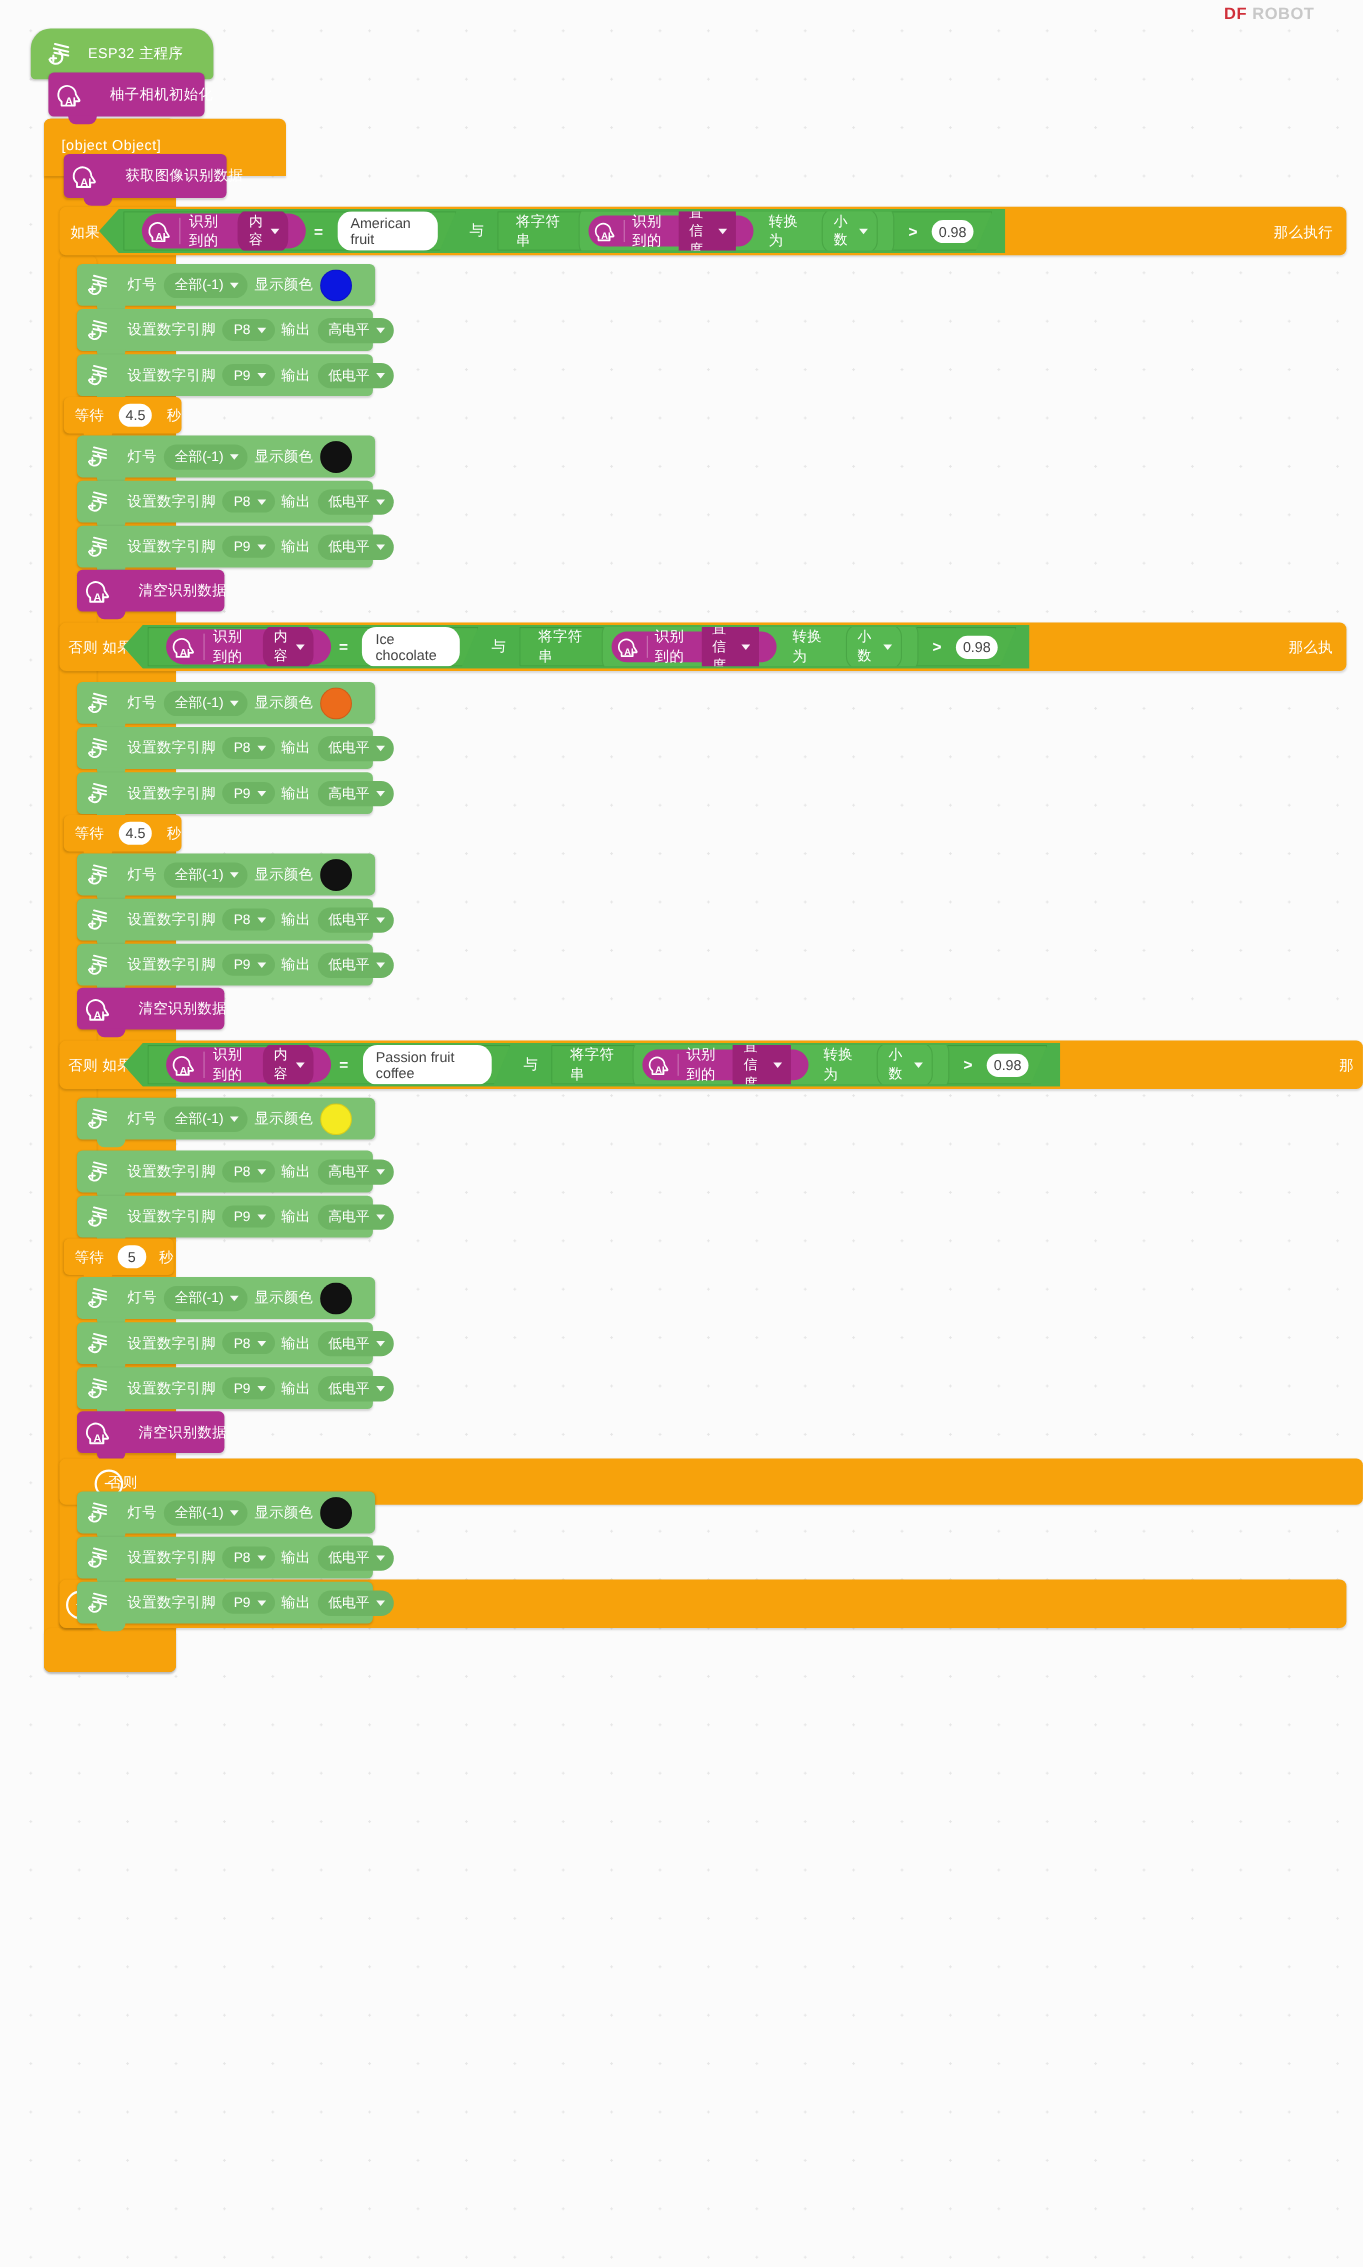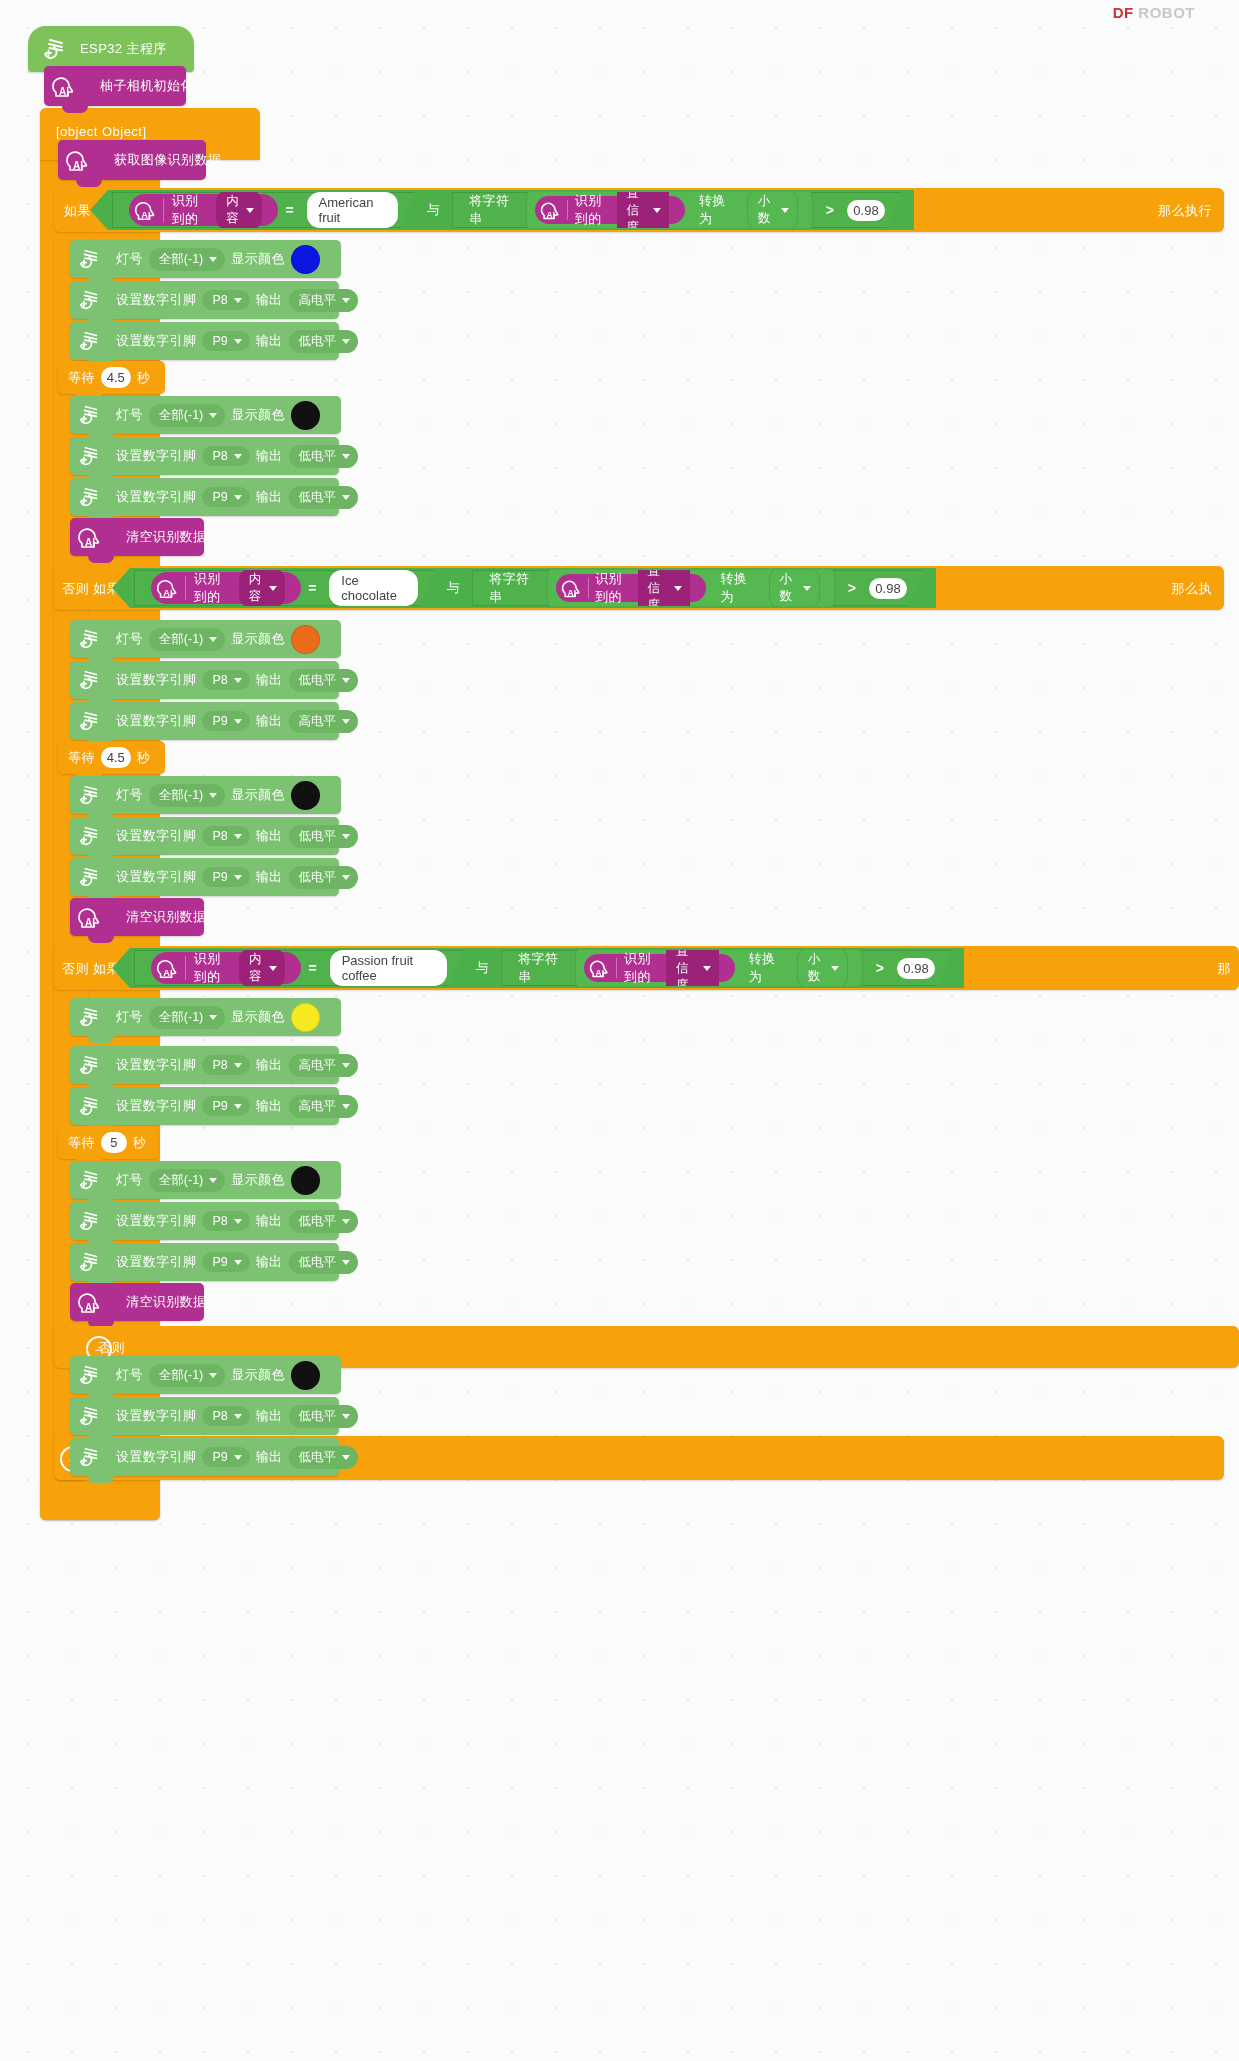--- a/index.html
+++ b/index.html
@@ -49,21 +49,21 @@
     color:#fff;
     white-space:nowrap;
   }
   .blk:after{
     content:"";position:absolute;left:18px;bottom:-7px;
     width:26px;height:8px;border-radius:0 0 7px 7px;
     background:inherit;
   }
   .ai{background:#b02a8f;background:#b12f91;}
   .led{background:#7cc272;}
-  .ctl{background:#f7a20b;}
+  .ctl{background:#f7a20b;justify-content:space-between;}
 
   .bico{
     width:34px;height:30px;flex:0 0 34px;
     display:flex;align-items:center;justify-content:flex-start;
     margin-right:6px;
   }
   .bico svg{display:block;}
   .divider{width:1px;height:24px;background:rgba(255,255,255,.32);margin-right:10px;}
   .btxt{font-size:13px;color:#fff;letter-spacing:.4px;}
 

